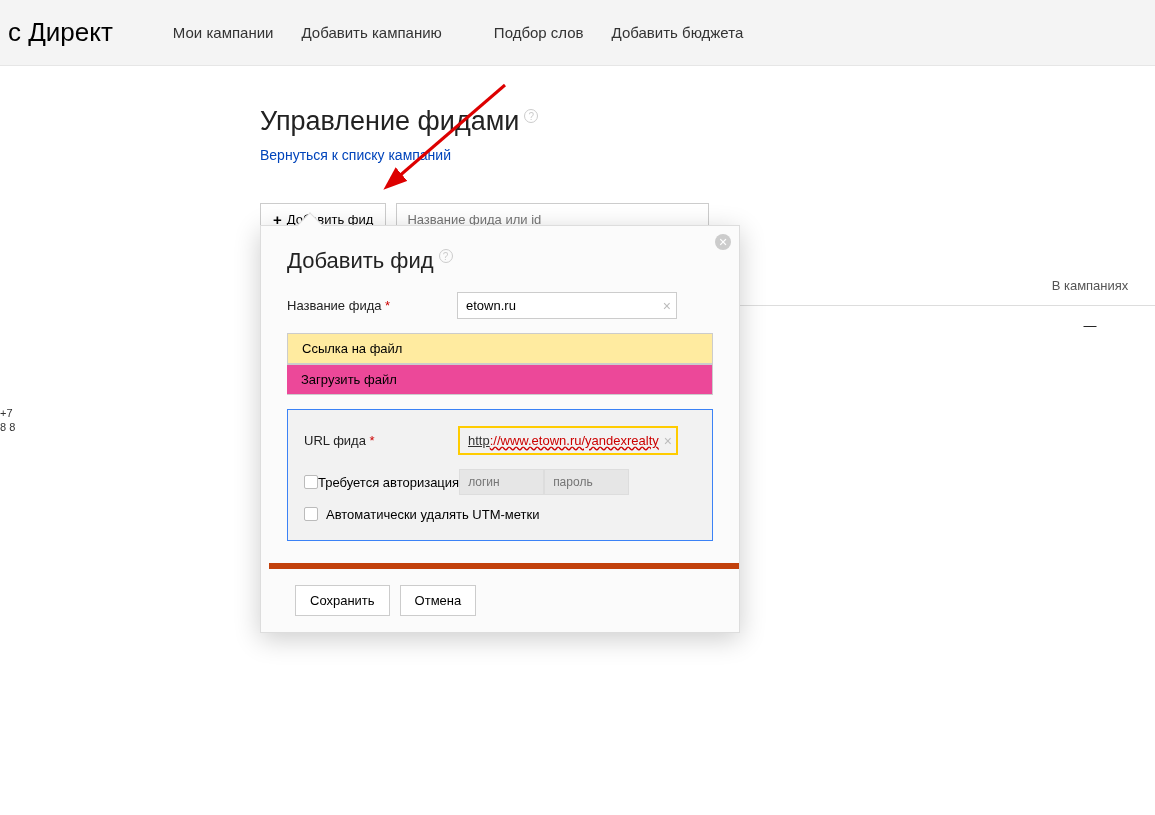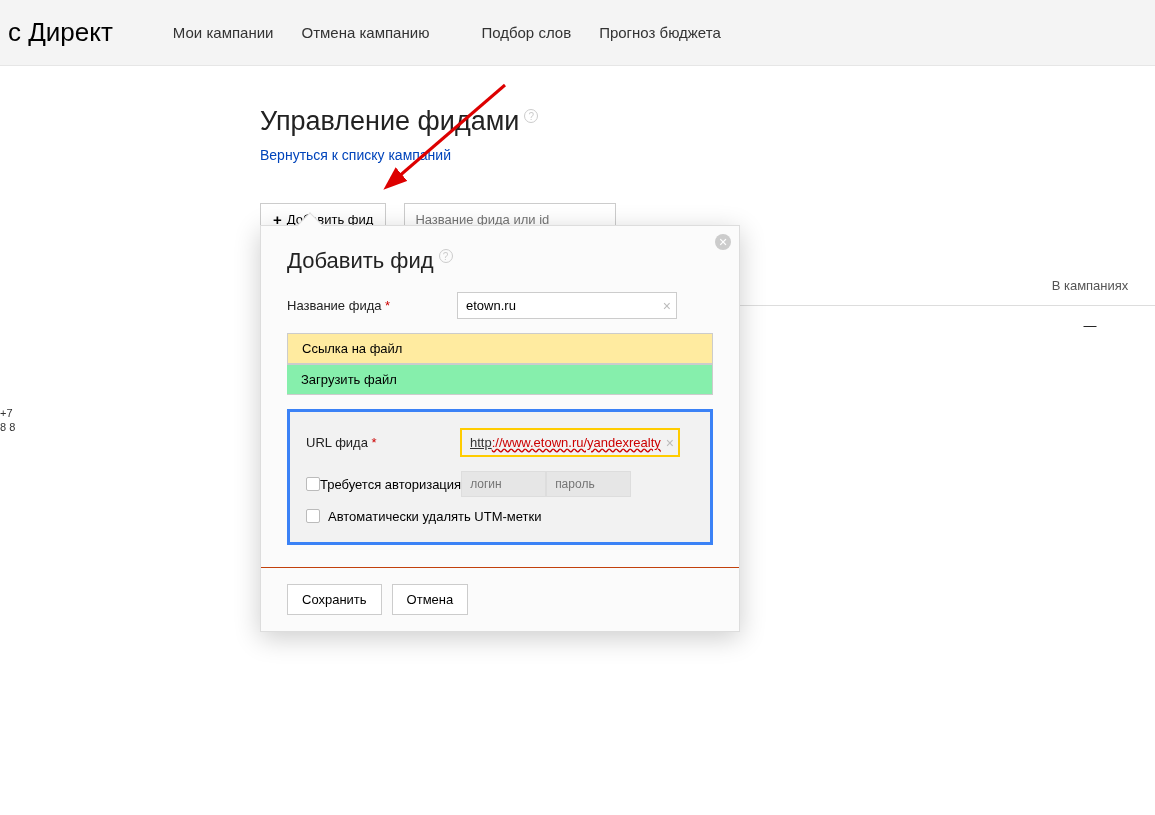--- a/index.html
+++ b/index.html
@@ -6,21 +6,21 @@
 body { font-family: Arial, Helvetica, sans-serif; font-size: 13px; color: #000; background: #fff; }
 .top-bar { background: #f4f4f4; border-bottom: 1px solid #e6e6e6; height: 66px; display: flex; align-items: center; padding: 0 0 0 0; }
 .logo { font-size: 26px; font-weight: 300; color: #000000; margin-left: 0; margin-right: 60px; padding-left: 8px; }
 .nav-item { font-size: 15px; color: #333; margin-right: 28px; cursor: pointer; }
 .content { padding: 40px 0 0 260px; position: relative; }
 .page-title { font-size: 27px; font-weight: 300; color: #222; margin-bottom: 10px; }
 .back-link { color: #0044bb; font-size: 14px; cursor: pointer; }
 .controls-row { display: flex; gap: 10px; margin-top: 40px; }
 .add-button { border: 1px solid #ccc; background: #fff; padding: 7px 12px; font-size: 13px; cursor: pointer; display: inline-flex; align-items: center; gap: 5px; }
 .add-button .plus { font-size: 15px; font-weight: bold; }
-.search-input { border: 1px solid #ccc; padding: 7px 10px; width: 212px; font-size: 13px; color: #ec4899; margin-left: 8px; }
+.search-input { border: 1px solid #ccc; padding: 7px 10px; width: 313px; font-size: 13px; color: #ec4899; }
 .table-area { margin-top: 42px; width: 1100px; }
 .table-header { display: flex; padding: 0 0 10px 0; border-bottom: 1px solid #ddd; font-size: 13px; color: #555; }
 .table-header .chk { width: 30px; padding-left: 6px; }
 .table-header .col-name { flex: 0 0 720px; }
 .table-header .col-camp { flex: 0 0 160px; text-align: center; }
 .table-row { display: flex; padding: 12px 0; font-size: 13px; }
 .table-row .chk { width: 30px; padding-left: 6px; }
 .table-row .col-name { flex: 0 0 720px; }
 .table-row .col-camp { flex: 0 0 160px; text-align: center; }
 .row-num { color: #333; }
@@ -39,46 +39,46 @@
 .help-q { display: inline-block; width: 14px; height: 14px; border: 1px solid #ccc; border-radius: 50%; font-size: 10px; color: #ccc; text-align: center; line-height: 14px; margin-left: 5px; vertical-align: super; }
 .form-row { display: flex; align-items: center; margin-bottom: 14px; }
 .form-label { width: 170px; font-size: 13px; color: #222; }
 .req { color: #c00; }
 .text-input { border: 1px solid #ccc; padding: 5px 8px; font-size: 13px; width: 220px; position: relative; }
 .input-wrap { position: relative; display: inline-block; }
 .clear-x { position: absolute; right: 6px; top: 50%; transform: translateY(-50%); color: #bbb; cursor: pointer; font-size: 14px; }
 .select-btn { border: 1px solid #ccc; background: #fff; padding: 5px 10px; font-size: 13px; cursor: pointer; display: inline-flex; align-items: center; gap: 7px; }
 .chevron { font-size: 10px; }
 .tab-buttons { display: flex; margin-bottom: 0; flex-direction: column; }
-.tab-btn { border: 1px solid #ccc; padding: 7px 14px; font-size: 13px; cursor: pointer; background: #86efac; }
+.tab-btn { border: 1px solid #ccc; padding: 7px 14px; font-size: 13px; cursor: pointer; background: #ec4899; }
 .tab-btn.active { background: #ffeba0; }
 .tab-btn + .tab-btn { border-left: none; }
-.url-section { background: #f2f2f2; border: 3px solid #3b82f6; padding: 16px 16px 18px 16px; margin-top: 14px; }
+.url-section { background: #f2f2f2; border: 1px solid #3b82f6; padding: 16px 16px 18px 16px; margin-top: 14px; }
 .url-input { border: 2px solid #fc0; padding: 5px 8px; font-size: 13px; width: 220px; }
 .url-text { color: #333; }
 .url-http { text-decoration: underline; }
 .url-domain { text-decoration: underline; color: #c00; text-decoration-color: #c00; text-decoration-style: wavy; }
 .auth-row { display: flex; align-items: center; margin-top: 14px; }
 .small-input { background: #e6e6e6; border: 1px solid #ddd; padding: 5px 8px; font-size: 12px; width: 85px; color: #15803d; }
 .check-row { display: flex; align-items: flex-start; gap: 8px; margin-top: 12px; font-size: 13px; }
-.modal-footer { padding: 16px 26px; border-top: 1px solid #c2410c; display: flex; gap: 10px; }
+.modal-footer { padding: 16px 26px; border-top: 6px solid #c2410c; display: flex; gap: 10px; margin-left: 8px; }
 .footer-btn { border: 1px solid #ccc; background: #fff; padding: 7px 14px; font-size: 13px; cursor: pointer; }
 
 .arrow { position: absolute; pointer-events: none; }
 .arrow svg { overflow: visible; }
 </style>
 </head>
 <body>
 
 <div class="top-bar">
   <div class="logo">с Директ</div>
   <span class="nav-item">Мои кампании</span>
-  <span class="nav-item">Отмена кампанию</span>
+  <span class="nav-item">Добавить кампанию</span>
   <span class="nav-item" style="margin-left:24px">Подбор слов</span>
-  <span class="nav-item">Прогноз бюджета</span>
+  <span class="nav-item">Добавить бюджета</span>
 </div>
 
 <div class="content">
   <h1 class="page-title">
     <span>Управление фидами</span><span class="help-q">?</span>
   </h1>
   <div class="back-link">Вернуться к списку кампаний</div>
 
   <div class="controls-row">
     <button class="add-button">

